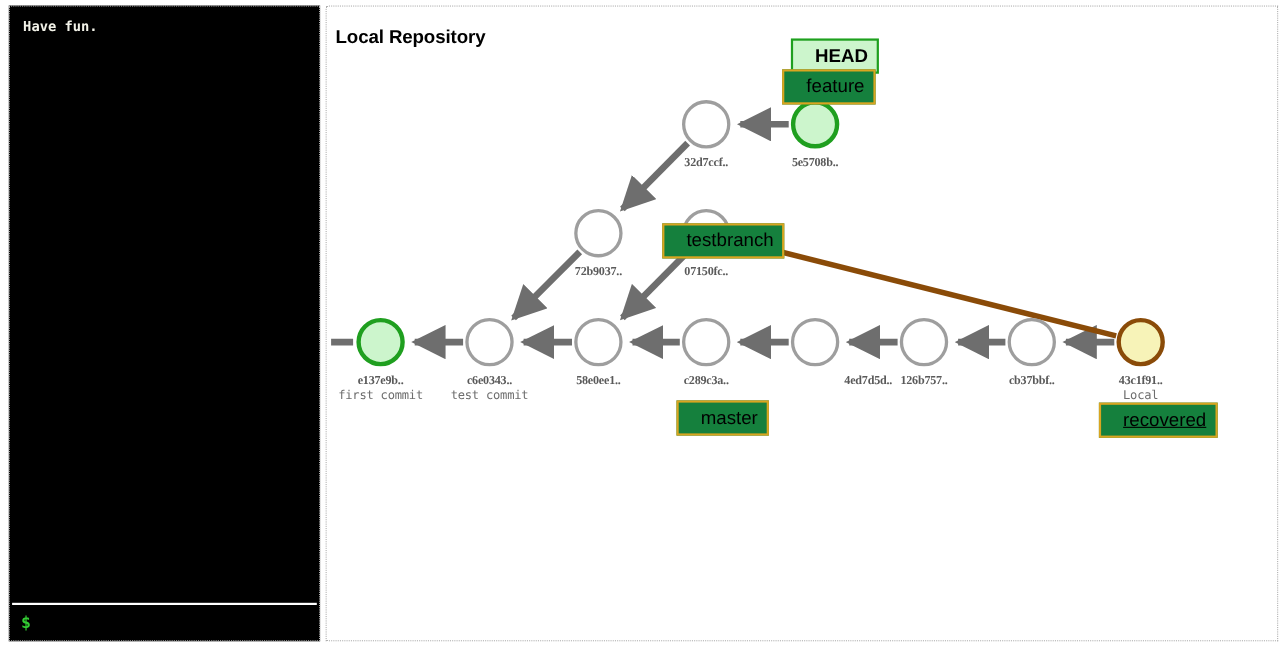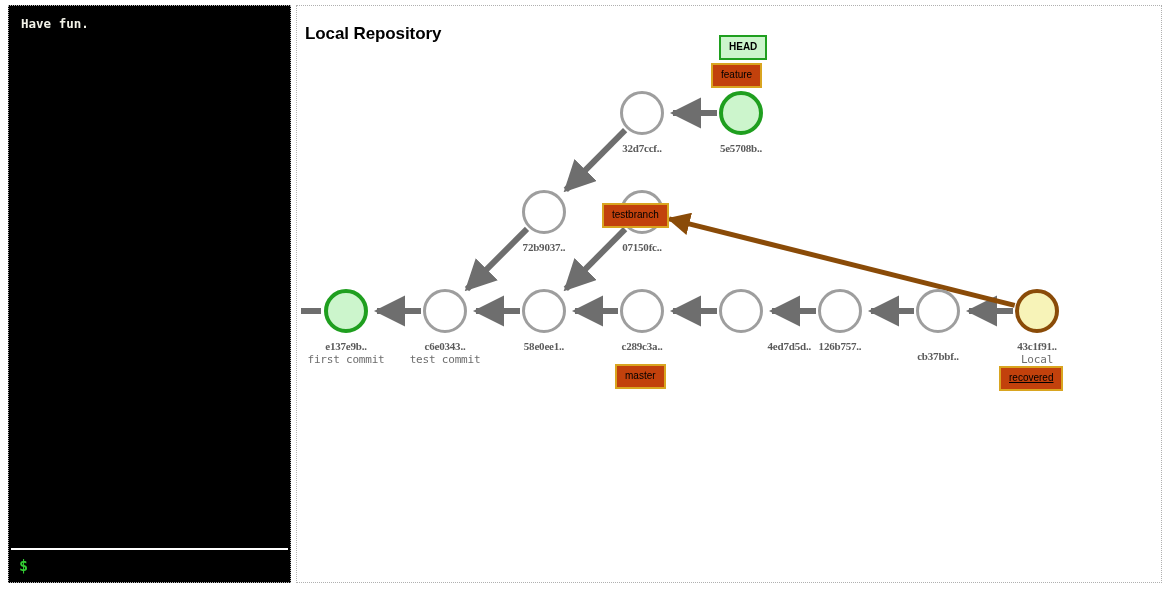--- a/index.html
+++ b/index.html
@@ -160,29 +160,29 @@
     font-weight: normal;
     color: #6d6d6d;
     white-space: nowrap;
     letter-spacing: -0.2px;
   }
 
   
   .ref-badge {
     position: absolute;
     box-sizing: border-box;
-    font-size: 10px;
+    font-size: 17px;
     line-height: 1;
-    padding: 5px 8px 6px 8px;
+    padding: 5px 8px 6px 20px;
     white-space: nowrap;
     text-align: center;
     color: #000000;
   }
   .ref-branch {
-    background: #c2410c;
+    background: #15803d;
     border: 2px solid #d9a520;
   }
   .ref-head {
     background: #ccf5cc;
     border: 2px solid #1f9f1f;
     font-weight: bold;
   }
 </style>
 </head>
 <body>
@@ -235,21 +235,21 @@
         <div class="commit-sublabel" style="left: 78px; top: 347px; width: 140px;">test commit</div>
         <div class="commit-node" style="left: 225px; top: 283px; width: 44px; height: 44px; background: rgb(255, 255, 255); border: 3px solid rgb(158, 158, 158);"></div>
         <div class="commit-label" style="left: 177px; top: 334px; width: 140px;">58e0ee1..</div>
         <div class="commit-node" style="left: 323px; top: 283px; width: 44px; height: 44px; background: rgb(255, 255, 255); border: 3px solid rgb(158, 158, 158);"></div>
         <div class="commit-label" style="left: 275px; top: 334px; width: 140px;">c289c3a..</div>
         <div class="commit-node" style="left: 422px; top: 283px; width: 44px; height: 44px; background: rgb(255, 255, 255); border: 3px solid rgb(158, 158, 158);"></div>
         <div class="commit-label" style="left: 374px; top: 334px; width: 140px; text-align: right;">4ed7d5d..</div>
         <div class="commit-node" style="left: 521px; top: 283px; width: 44px; height: 44px; background: rgb(255, 255, 255); border: 3px solid rgb(158, 158, 158);"></div>
         <div class="commit-label" style="left: 473px; top: 334px; width: 140px;">126b757..</div>
         <div class="commit-node" style="left: 619px; top: 283px; width: 44px; height: 44px; background: rgb(255, 255, 255); border: 3px solid rgb(158, 158, 158);"></div>
-        <div class="commit-label" style="left: 571px; top: 334px; width: 140px; margin-top: 10px;">cb37bbf..</div>
+        <div class="commit-label" style="left: 571px; top: 334px; width: 140px;">cb37bbf..</div>
         <div class="commit-node" style="left: 718px; top: 283px; width: 44px; height: 44px; background: rgb(247, 243, 184); border: 4px solid rgb(138, 75, 8);"></div>
         <div class="commit-label" style="left: 670px; top: 334px; width: 140px;">43c1f91..</div>
         <div class="commit-sublabel" style="left: 670px; top: 347px; width: 140px;">Local</div>
         <div class="commit-node" style="left: 225px; top: 184px; width: 44px; height: 44px; background: rgb(255, 255, 255); border: 3px solid rgb(158, 158, 158);"></div>
         <div class="commit-label" style="left: 177px; top: 235px; width: 140px;">72b9037..</div>
         <div class="commit-node" style="left: 323px; top: 184px; width: 44px; height: 44px; background: rgb(255, 255, 255); border: 3px solid rgb(158, 158, 158);"></div>
         <div class="commit-label" style="left: 275px; top: 235px; width: 140px;">07150fc..</div>
         <div class="commit-node" style="left: 323px; top: 85px; width: 44px; height: 44px; background: rgb(255, 255, 255); border: 3px solid rgb(158, 158, 158);"></div>
         <div class="commit-label" style="left: 275px; top: 136px; width: 140px;">32d7ccf..</div>
         <div class="commit-node" style="left: 422px; top: 85px; width: 44px; height: 44px; background: rgb(204, 245, 204); border: 4px solid rgb(31, 159, 31);"></div>

